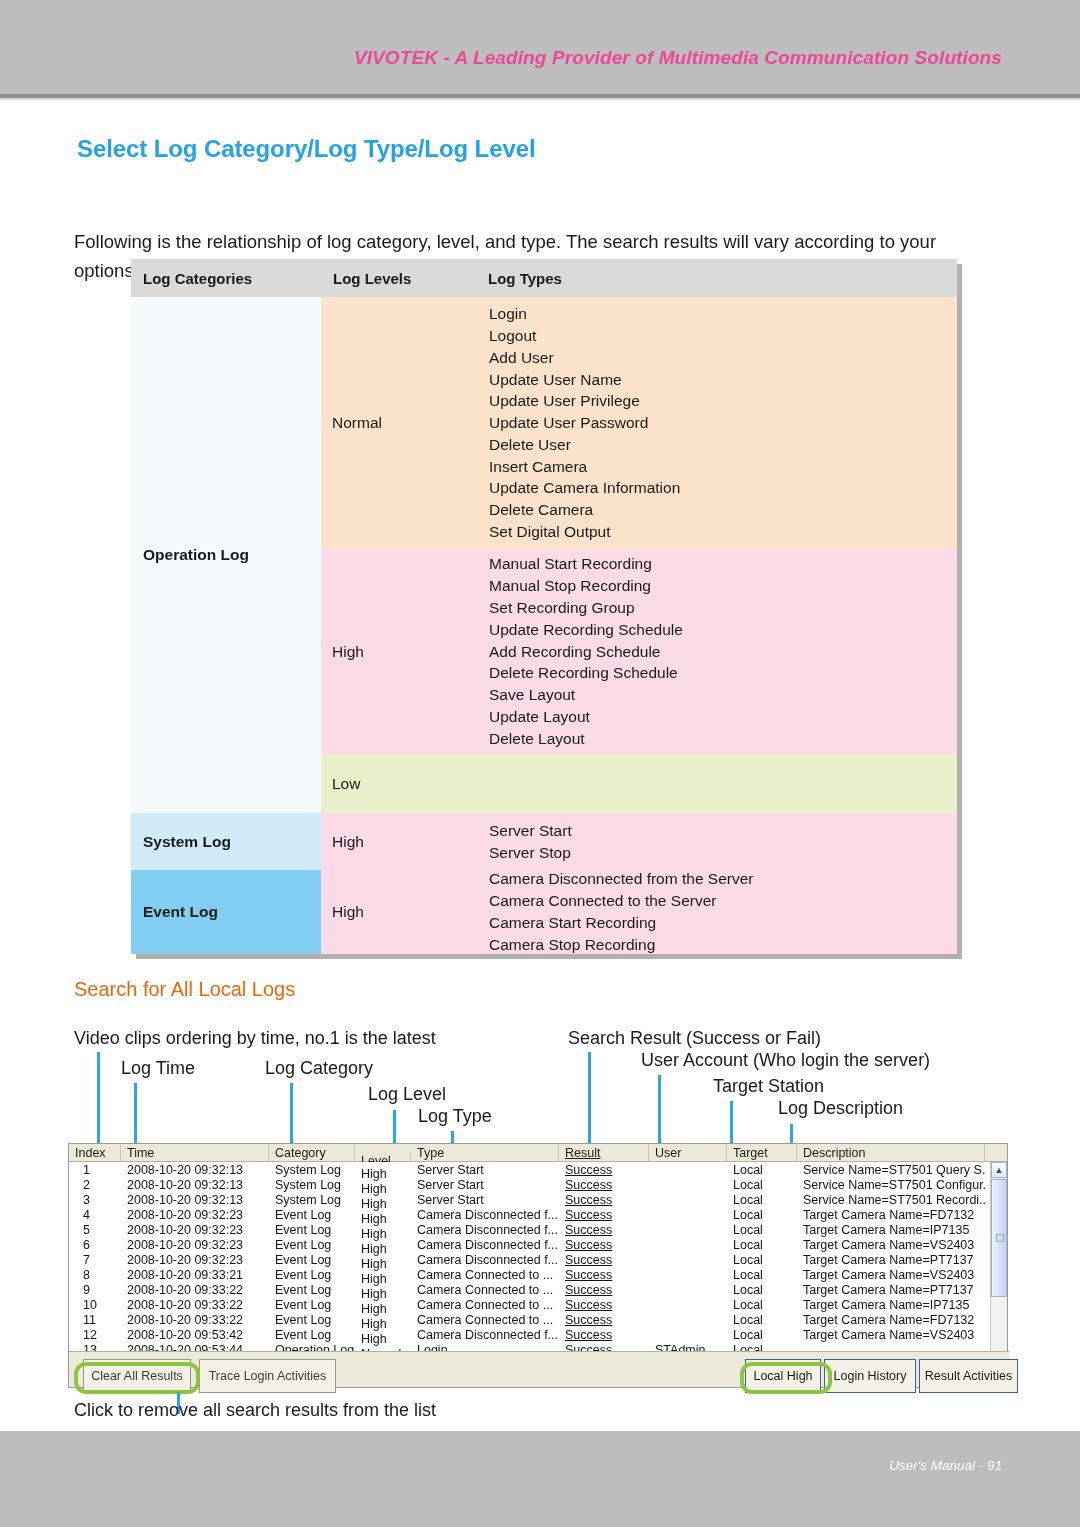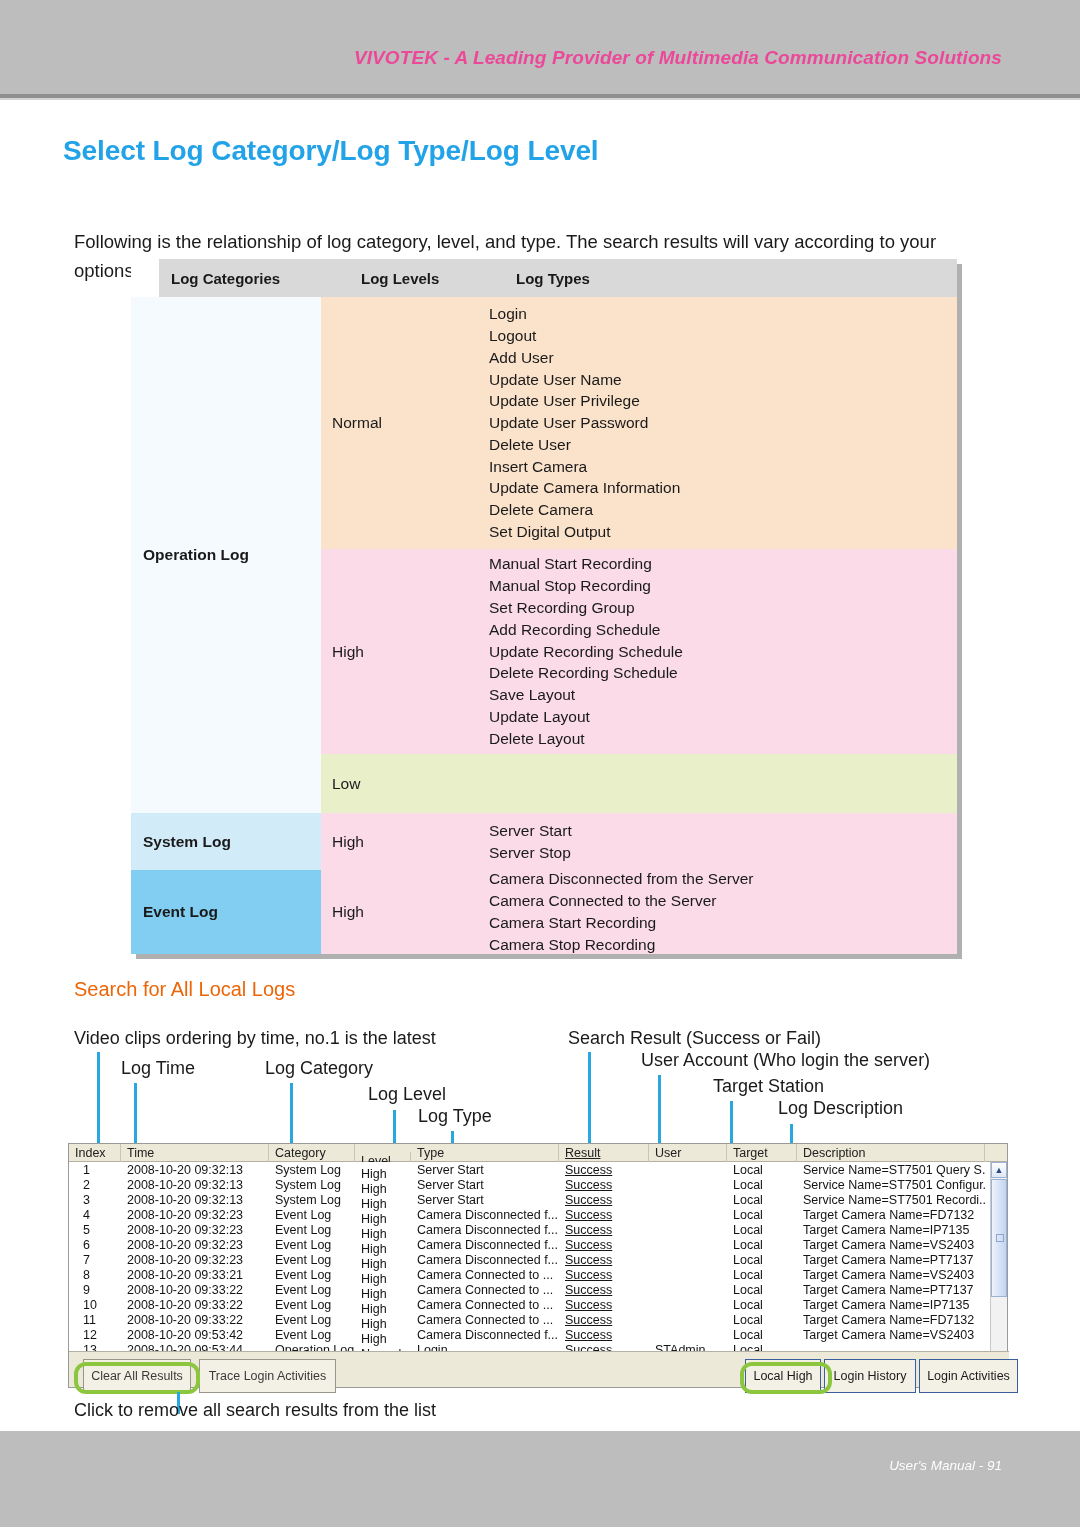--- a/index.html
+++ b/index.html
@@ -26,22 +26,22 @@
     position:absolute; left:0; top:94px; width:1080px; height:4px;
     background:#8f8f8f;
   }
   .header-rule2 {
     position:absolute; left:0; top:98px; width:1080px; height:2px;
     background:#d4d4d4;
   }
 
   
   .page-title {
-    position:absolute; left:63px; top:135px;
-    font-size:28px; font-weight:bold; color:#22a3e8;
+    position:absolute; left:77px; top:135px;
+    font-size:24px; font-weight:bold; color:#22a3e8;
     letter-spacing:-0.1px; white-space:nowrap;
   }
 
   
   .intro {
     position:absolute; left:74px; top:205px; width:870px;
     font-size:18.5px; color:#1a1a1a; line-height:29px;margin-top:22px;
   }
 
   
@@ -49,21 +49,21 @@
     position:absolute; left:136px; top:264px;
     width:826px; height:695px;
     background:#b0b0b0;
   }
   .rel-table {
     position:absolute; left:131px; top:259px;
     width:826px; height:695px;
     background:#ffffff;
     border-collapse:collapse;
   }
-  .rt-row { display:flex;margin-left:28px; }
+  .rt-row { display:flex; }
   .rt-head {
     height:38px; background:#d9d9d9;
   }
   .rt-c1 { width:190px; flex:0 0 190px; }
   .rt-c2 { width:155px; flex:0 0 155px; }
   .rt-c3 { flex:1 1 auto; }
 
   .rt-head .cell {
     font-size:15px; font-weight:bold; color:#1a1a1a;
     display:flex; align-items:center; padding-left:12px;
@@ -258,22 +258,22 @@
             <div>Set Digital Output</div>
           </div>
         </div>
 
         <div class="lvl-row r-high bg-high">
           <div class="lvl-cell">High</div>
           <div class="types-cell">
             <div>Manual Start Recording</div>
             <div>Manual Stop Recording</div>
             <div>Set Recording Group</div>
+            <div>Update Recording Schedule</div>
             <div>Add Recording Schedule</div>
-            <div>Update Recording Schedule</div>
             <div>Delete Recording Schedule</div>
             <div>Save Layout</div>
             <div>Update Layout</div>
             <div>Delete Layout</div>
           </div>
         </div>
 
         <div class="lvl-row r-low bg-low">
           <div class="lvl-cell">Low</div>
         </div>
@@ -496,21 +496,21 @@
         <div class="sb-btn sb-dn">▼</div>
       </div>
     </div>
 
     <div class="lw-btnbar">
       <div class="win-btn" style="left:14px; top:7px; width:108px;">Clear All Results</div>
       <div class="win-btn" style="left:130px; top:7px; width:137px;">Trace Login Activities</div>
 
       <div class="win-btn blue" style="left:676px; top:7px; width:76px;">Local High</div>
       <div class="win-btn blue" style="left:755px; top:7px; width:92px;">Login History</div>
-      <div class="win-btn blue" style="left:850px; top:7px; width:99px;">Login Activities</div>
+      <div class="win-btn blue" style="left:850px; top:7px; width:99px;">Result Activities</div>
     </div>
   </div>
 
   <div class="hl-ring" style="left:74px; top:1362px; width:126px; height:32px;"></div>
   <div class="hl-ring" style="left:740px; top:1362px; width:92px; height:32px;"></div>
 
   <div class="vline" style="left:177px; top:1392px; height:22px;"></div>
 
   <div class="bottom-caption">Click to remove all search results from the list</div>
 

